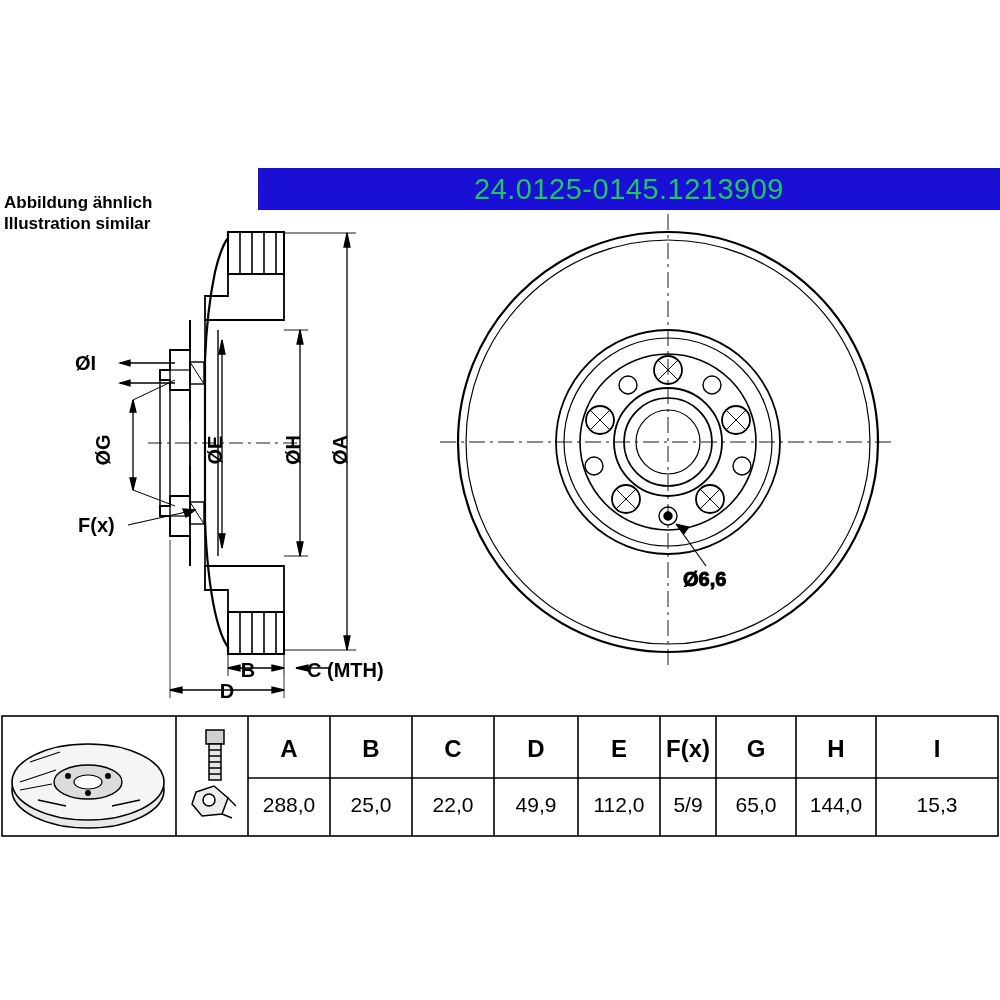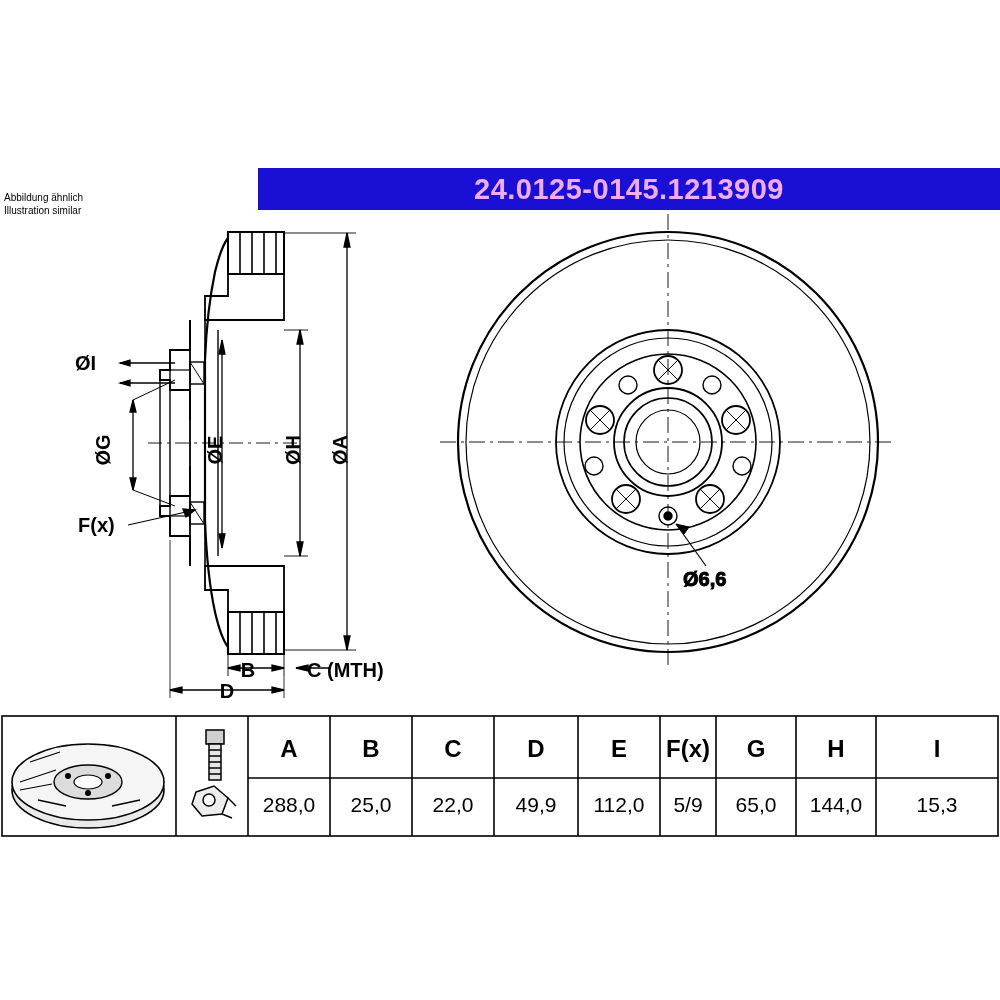--- a/index.html
+++ b/index.html
@@ -20,34 +20,34 @@
     width: 1000px;
     height: 1000px;
   }
   .title-bar {
     position: absolute;
     left: 258px;
     top: 168px;
     width: 742px;
     height: 42px;
     background: #1a0fd4;
-    color: #f0abfc;
+    color: #22c55e;
     display: flex;
     align-items: center;
     justify-content: center;
-    font-weight: bold;
+    font-weight: normal;
     font-size: 29px;
     letter-spacing: 0.5px;
   }
   .illus-note {
     position: absolute;
     left: 4px;
     top: 192px;
-    font-size: 10px;
-    font-weight: normal;
+    font-size: 17px;
+    font-weight: bold;
     line-height: 1.25;
     color: #000;
   }
   .svg-layer {
     position: absolute;
     left: 0; top: 0;
     width: 1000px;
     height: 1000px;
   }
   text {

